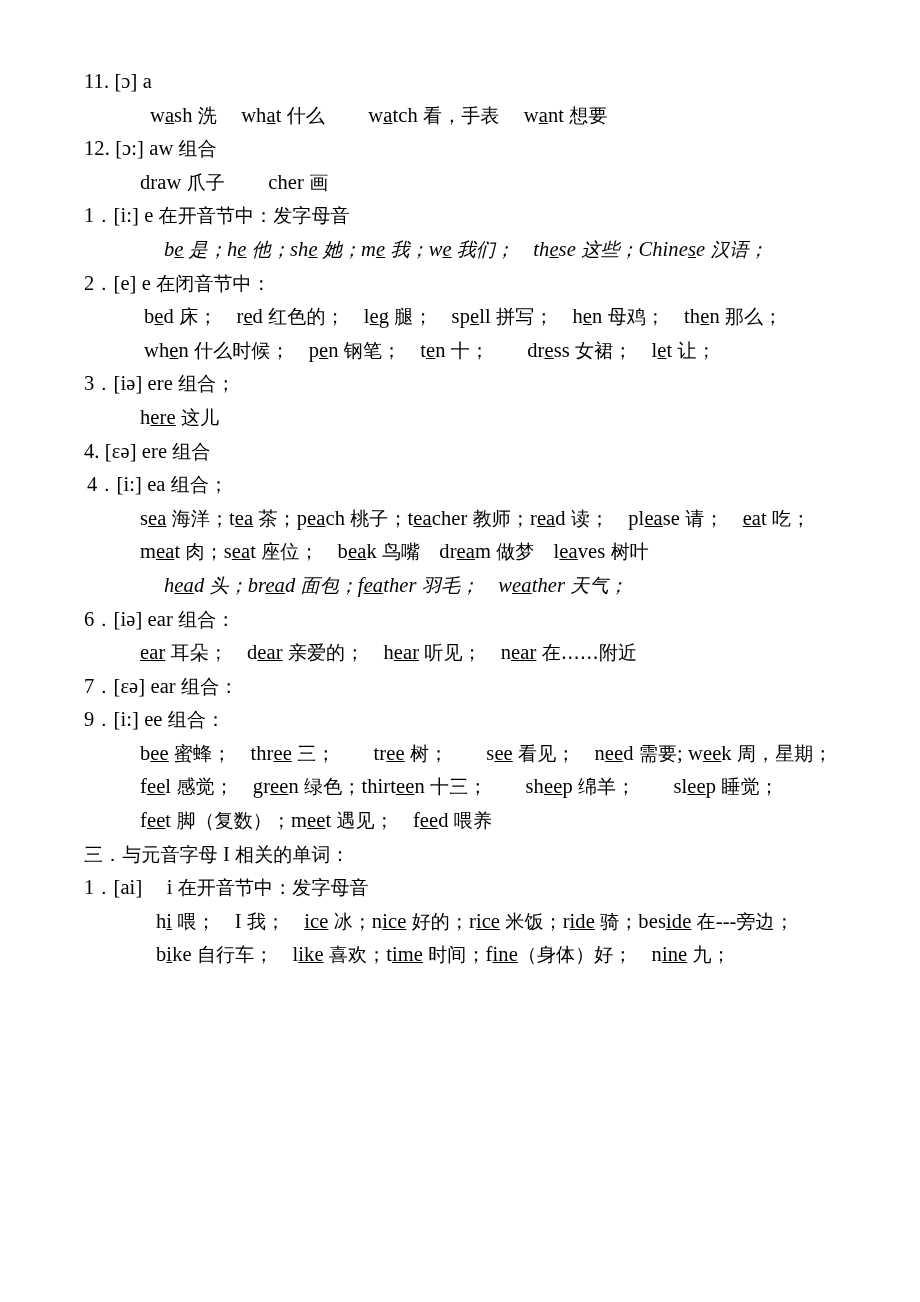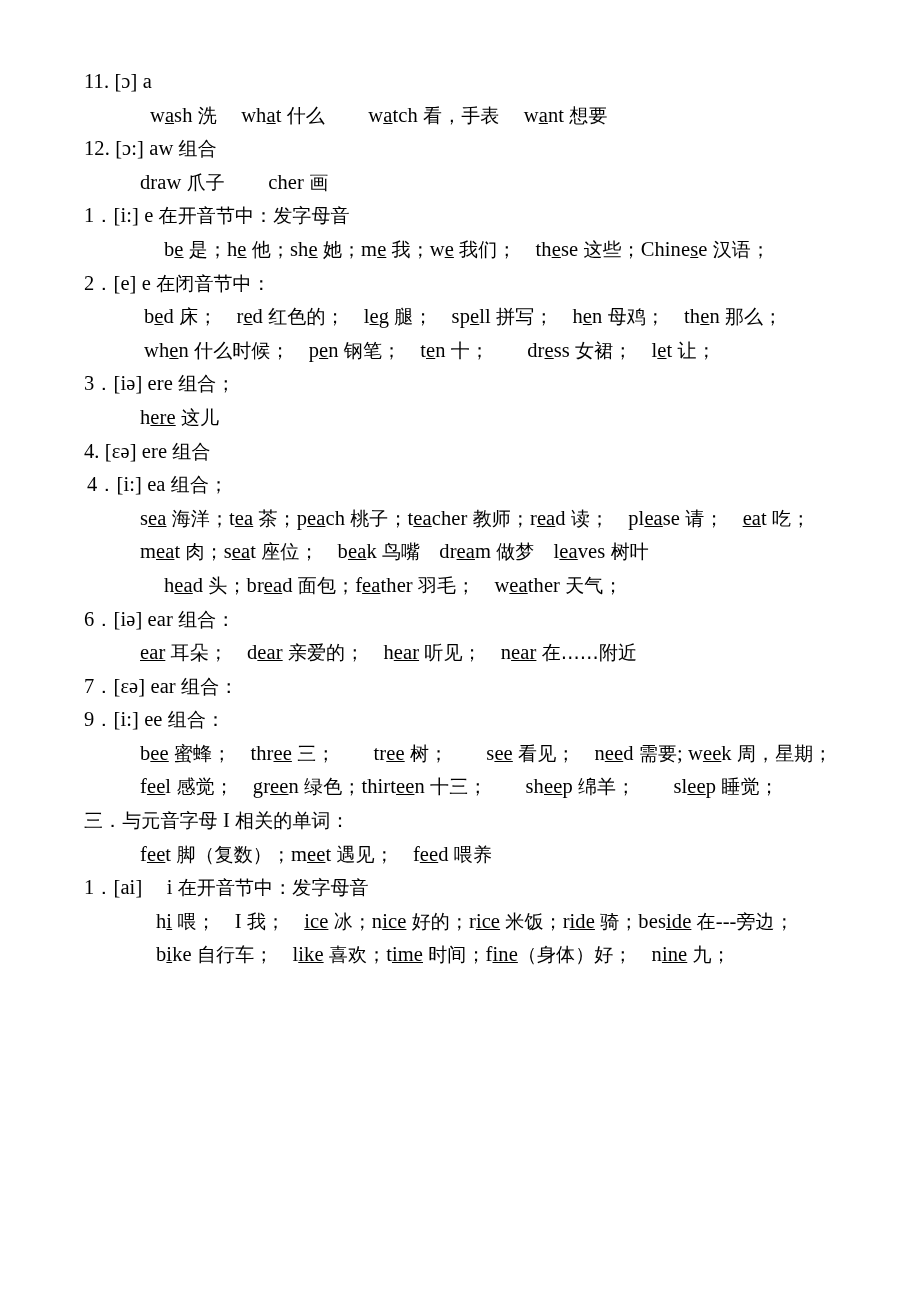--- a/index.html
+++ b/index.html
@@ -36,21 +36,21 @@
     letter-spacing: 0.1px;
   }
   .line.rule-line {            
     padding-left: 0;
   }
   .line.rule-line.pad1 { padding-left: 3px; }
   .line.words {                
     padding-left: 66px;
   }
   .line.words.ind-a { padding-left: 66px; }
-  .line.words.ind-b { padding-left: 80px; }
+  .line.words.ind-b { padding-left: 80px; font-style: italic; }
   .line.words.ind-c { padding-left: 56px; }
   .line.words.ind-d { padding-left: 60px; }
   .line.words.ind-e { padding-left: 72px; }
   .line.heading {
     font-weight: bold;
     padding-left: 0;
   }
   .line.heading-plain {
     font-weight: normal;
     padding-left: 0;
@@ -87,19 +87,19 @@
     <div class="line rule-line pad1"><span class="en">4</span><span class="cn">．</span><span class="en">[</span><span class="en">i</span><span class="en">:]&nbsp;</span><span class="en">ea</span><span class="en">&nbsp;</span><span class="cn">组合；</span></div>
     <div class="line words ind-c"><span class="en">s<u class="v">ea</u></span><span class="en">&nbsp;</span><span class="cn">海洋；</span><span class="en">t<u class="v">ea</u></span><span class="en">&nbsp;</span><span class="cn">茶；</span><span class="en">p<u class="v">ea</u>ch</span><span class="en">&nbsp;</span><span class="cn">桃子；</span><span class="en">t<u class="v">ea</u>cher</span><span class="en">&nbsp;</span><span class="cn">教师；</span><span class="en">r<u class="v">ea</u>d</span><span class="en">&nbsp;</span><span class="cn">读；　</span><span class="en">pl<u class="v">ea</u>se</span><span class="en">&nbsp;</span><span class="cn">请；　</span><span class="en"><u class="v">ea</u>t</span><span class="en">&nbsp;</span><span class="cn">吃；</span></div>
     <div class="line words ind-c"><span class="en">m<u class="v">ea</u>t</span><span class="en">&nbsp;</span><span class="cn">肉；</span><span class="en">s<u class="v">ea</u>t</span><span class="en">&nbsp;</span><span class="cn">座位；　</span><span class="en">b<u class="v">ea</u>k</span><span class="en">&nbsp;</span><span class="cn">鸟嘴　</span><span class="en">dr<u class="v">ea</u>m</span><span class="en">&nbsp;</span><span class="cn">做梦　</span><span class="en">l<u class="v">ea</u>ves</span><span class="en">&nbsp;</span><span class="cn">树叶</span></div>
     <div class="line words ind-b"><span class="en">h<u class="v">ea</u>d</span><span class="en">&nbsp;</span><span class="cn">头；</span><span class="en">br<u class="v">ea</u>d</span><span class="en">&nbsp;</span><span class="cn">面包；</span><span class="en">f<u class="v">ea</u>ther</span><span class="en">&nbsp;</span><span class="cn">羽毛；　</span><span class="en">w<u class="v">ea</u>ther</span><span class="en">&nbsp;</span><span class="cn">天气；</span></div>
     <div class="line rule-line"><span class="en">6</span><span class="cn">．</span><span class="en">[</span><span class="en">i</span><span class="en">ə]&nbsp;</span><span class="en">ear</span><span class="en">&nbsp;</span><span class="cn">组合：</span></div>
     <div class="line words ind-c"><span class="en"><u class="v">ear</u></span><span class="en">&nbsp;</span><span class="cn">耳朵；　</span><span class="en">d<u class="v">ear</u></span><span class="en">&nbsp;</span><span class="cn">亲爱的；　</span><span class="en">h<u class="v">ear</u></span><span class="en">&nbsp;</span><span class="cn">听见；　</span><span class="en">n<u class="v">ear</u></span><span class="en">&nbsp;</span><span class="cn">在……附近</span></div>
     <div class="line rule-line"><span class="en">7</span><span class="cn">．</span><span class="en">[ɛə]&nbsp;</span><span class="en">ear</span><span class="en">&nbsp;</span><span class="cn">组合：</span></div>
     <div class="line rule-line"><span class="en">9</span><span class="cn">．</span><span class="en">[</span><span class="en">i</span><span class="en">:]&nbsp;</span><span class="en">ee</span><span class="en">&nbsp;</span><span class="cn">组合：</span></div>
     <div class="line words ind-c"><span class="en">b<u class="v">ee</u></span><span class="en">&nbsp;</span><span class="cn">蜜蜂；　</span><span class="en">thr<u class="v">ee</u></span><span class="en">&nbsp;</span><span class="cn">三；　　</span><span class="en">tr<u class="v">ee</u></span><span class="en">&nbsp;</span><span class="cn">树；　　</span><span class="en">s<u class="v">ee</u></span><span class="en">&nbsp;</span><span class="cn">看见；　</span><span class="en">n<u class="v">ee</u>d</span><span class="en">&nbsp;</span><span class="cn">需要</span><span class="en">;&nbsp;</span><span class="en">w<u class="v">ee</u>k</span><span class="en">&nbsp;</span><span class="cn">周，星期；</span></div>
     <div class="line words ind-c"><span class="en">f<u class="v">ee</u>l</span><span class="en">&nbsp;</span><span class="cn">感觉；　</span><span class="en">gr<u class="v">ee</u>n</span><span class="en">&nbsp;</span><span class="cn">绿色；</span><span class="en">thirt<u class="v">ee</u>n</span><span class="en">&nbsp;</span><span class="cn">十三；　　</span><span class="en">sh<u class="v">ee</u>p</span><span class="en">&nbsp;</span><span class="cn">绵羊；　　</span><span class="en">sl<u class="v">ee</u>p</span><span class="en">&nbsp;</span><span class="cn">睡觉；</span></div>
+    <div class="line words ind-c"><span class="en">f<u class="v">ee</u>t</span><span class="en">&nbsp;</span><span class="cn">脚（复数）；</span><span class="en">m<u class="v">ee</u>t</span><span class="en">&nbsp;</span><span class="cn">遇见；　</span><span class="en">f<u class="v">ee</u>d</span><span class="en">&nbsp;</span><span class="cn">喂养</span></div>
     <div class="line heading-plain"><span class="cn">三．与元音字母</span><span class="en">&nbsp;</span><span class="en">I</span><span class="en">&nbsp;</span><span class="cn">相关的单词：</span></div>
-    <div class="line words ind-c"><span class="en">f<u class="v">ee</u>t</span><span class="en">&nbsp;</span><span class="cn">脚（复数）；</span><span class="en">m<u class="v">ee</u>t</span><span class="en">&nbsp;</span><span class="cn">遇见；　</span><span class="en">f<u class="v">ee</u>d</span><span class="en">&nbsp;</span><span class="cn">喂养</span></div>
     <div class="line rule-line"><span class="en">1</span><span class="cn">．</span><span class="en">[</span><span class="en">ai</span><span class="en">]&nbsp;</span><span class="cn">　</span><span class="en">i</span><span class="en">&nbsp;</span><span class="cn">在开音节中：发字母音</span></div>
     <div class="line words ind-e"><span class="en">h<u class="v">i</u></span><span class="en">&nbsp;</span><span class="cn">喂；　</span><span class="en">I</span><span class="en">&nbsp;</span><span class="cn">我；　</span><span class="en"><u class="v">ice</u></span><span class="en">&nbsp;</span><span class="cn">冰；</span><span class="en">n<u class="v">ice</u></span><span class="en">&nbsp;</span><span class="cn">好的；</span><span class="en">r<u class="v">ice</u></span><span class="en">&nbsp;</span><span class="cn">米饭；</span><span class="en">r<u class="v">ide</u></span><span class="en">&nbsp;</span><span class="cn">骑；</span><span class="en">bes<u class="v">ide</u></span><span class="en">&nbsp;</span><span class="cn">在</span><span class="en">---</span><span class="cn">旁边；</span></div>
     <div class="line words ind-e"><span class="en">b<u class="v">i</u>ke</span><span class="en">&nbsp;</span><span class="cn">自行车；　</span><span class="en">l<u class="v">ike</u></span><span class="en">&nbsp;</span><span class="cn">喜欢；</span><span class="en">t<u class="v">ime</u></span><span class="en">&nbsp;</span><span class="cn">时间；</span><span class="en">f<u class="v">ine</u></span><span class="cn">（身体）好；　</span><span class="en">n<u class="v">ine</u></span><span class="en">&nbsp;</span><span class="cn">九；</span></div>
   </div>
 </div>
 
 </body></html>

